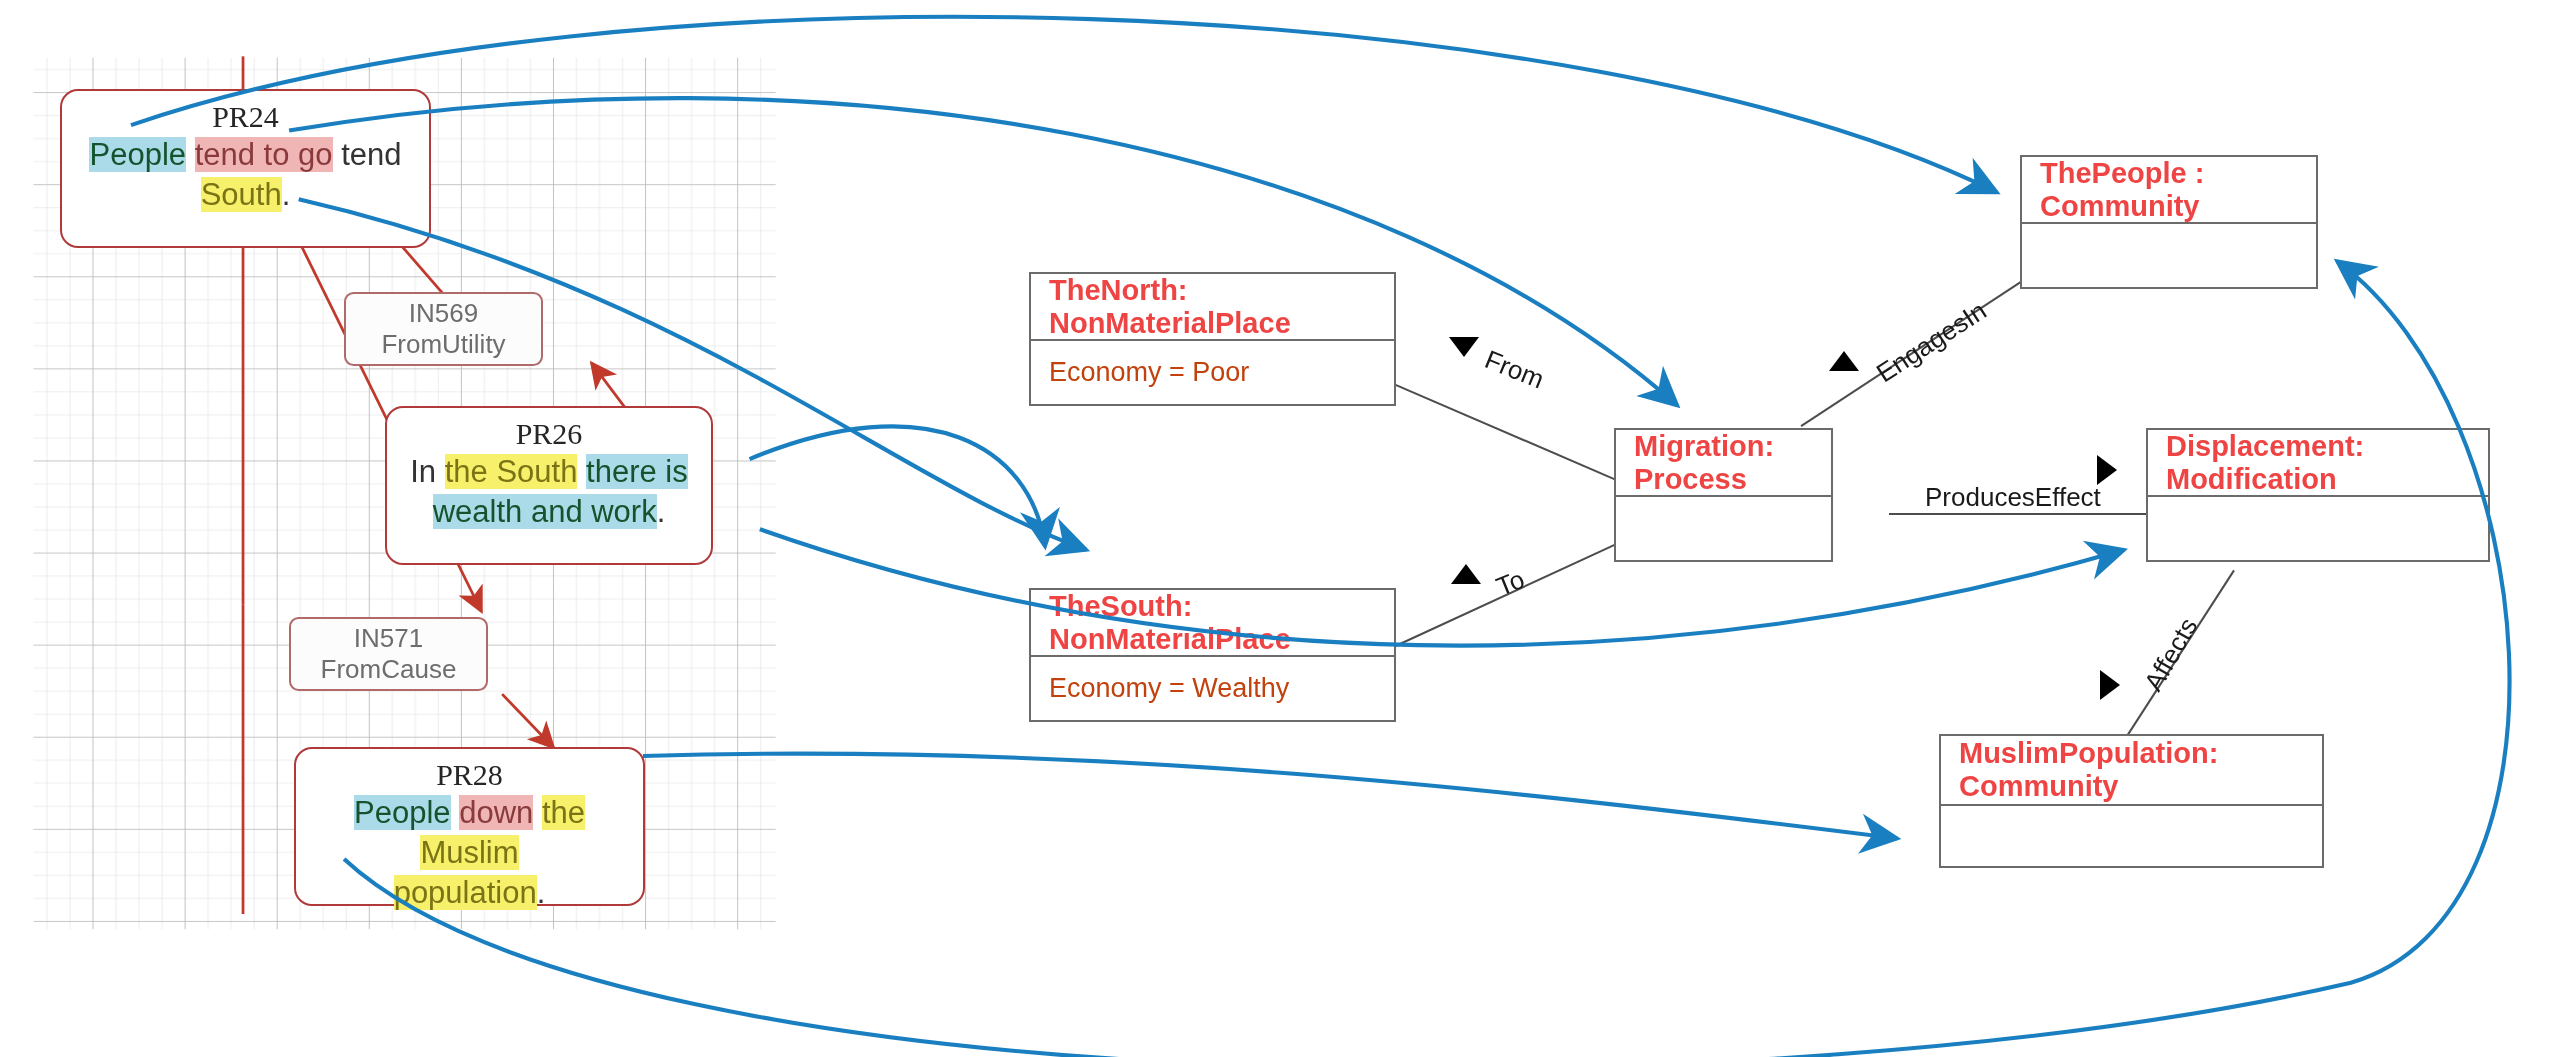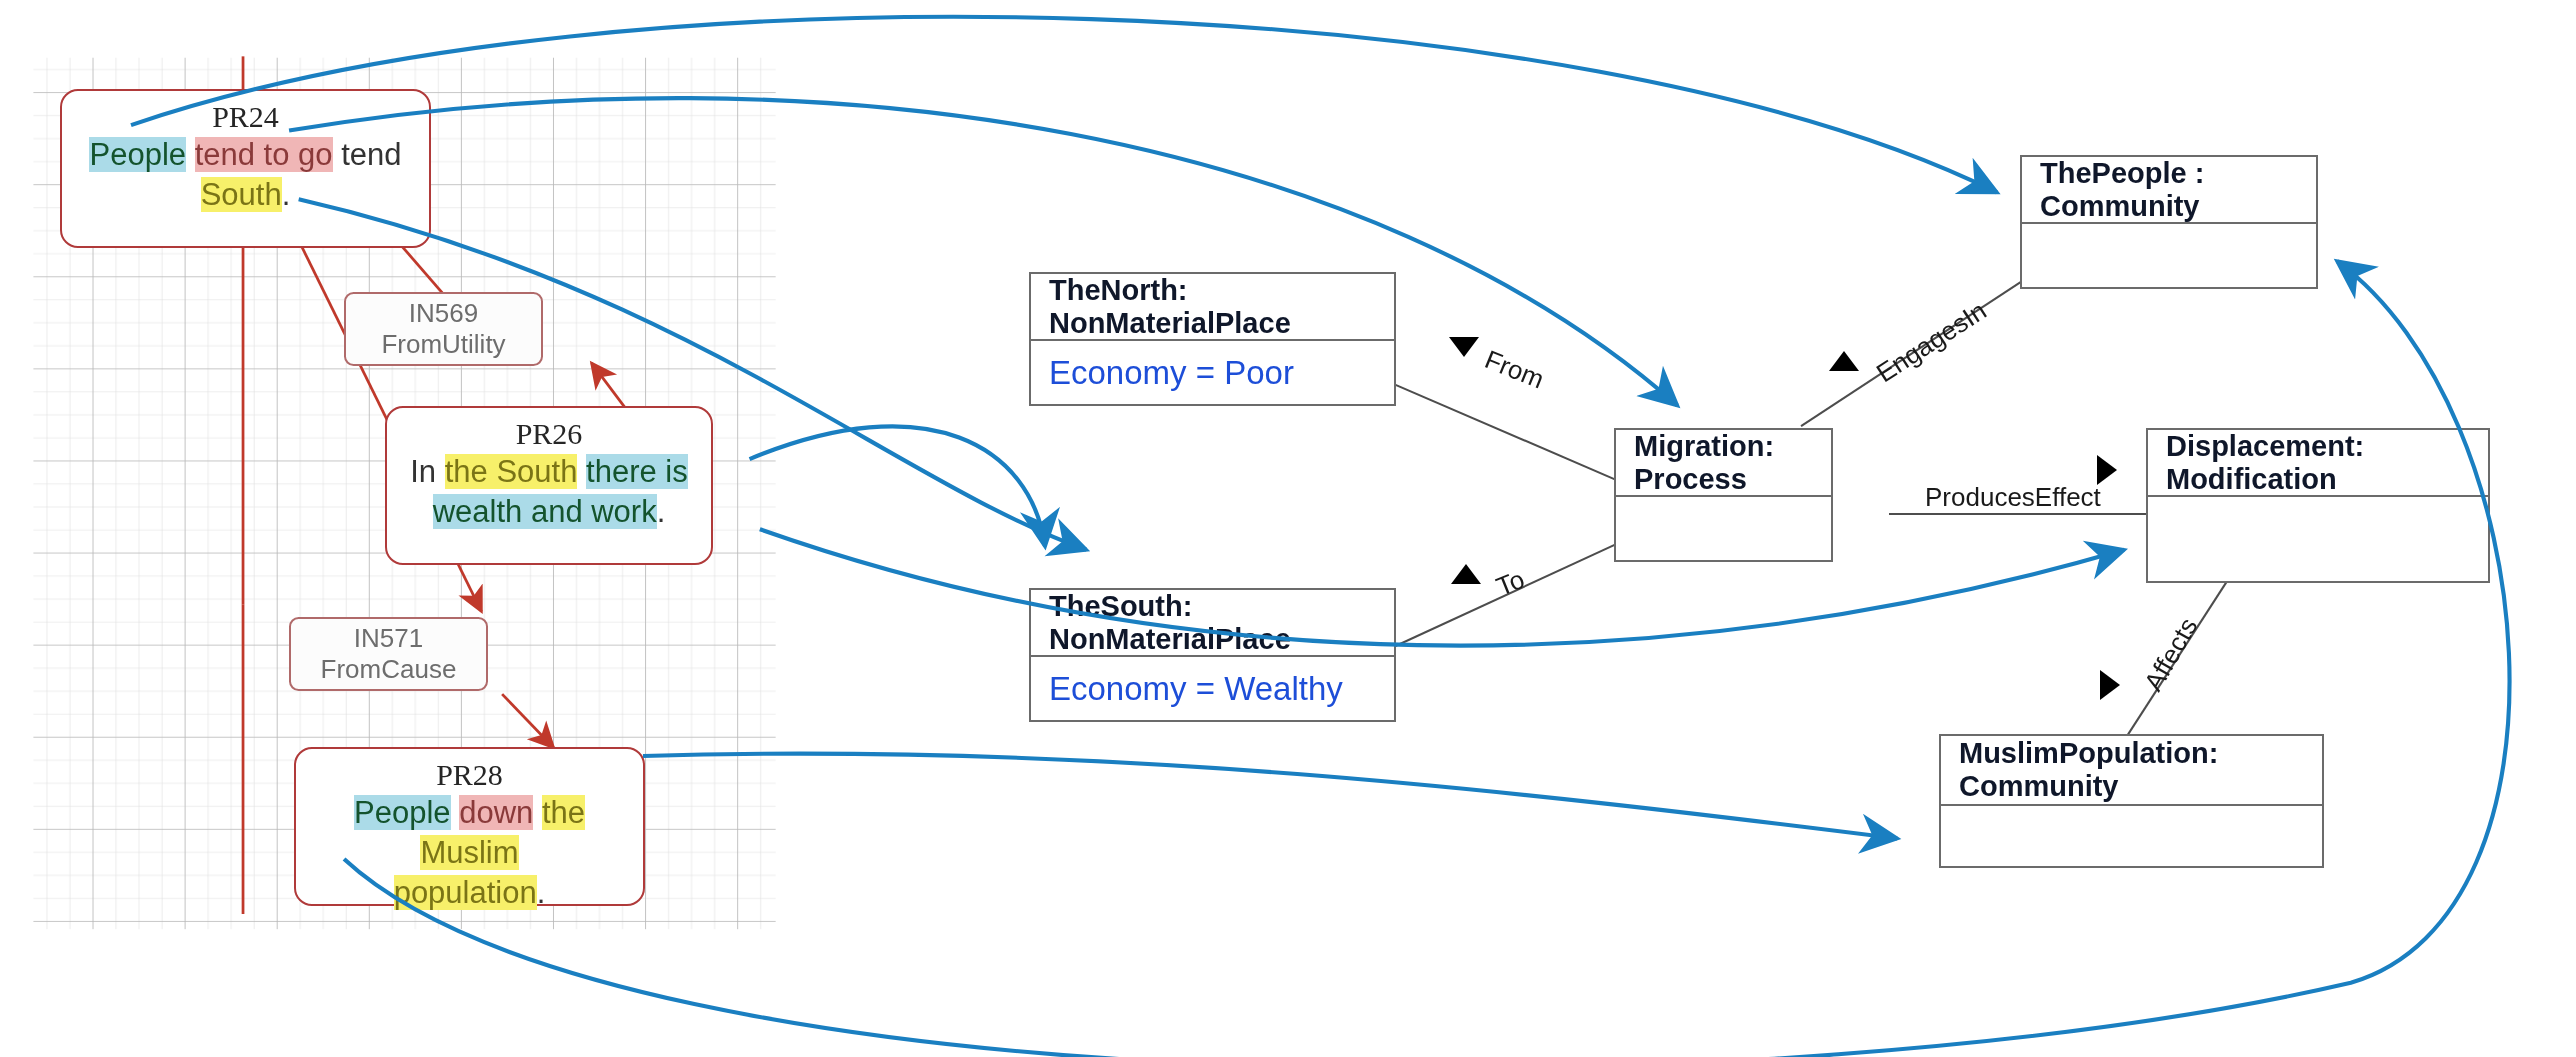--- a/index.html
+++ b/index.html
@@ -27,24 +27,24 @@
   .in-box{position:absolute;z-index:5;box-sizing:border-box;background:#fcfcfc;
           border:2.1px solid #b06a6a;border-radius:9.6px;
           display:flex;flex-direction:column;align-items:center;justify-content:center;}
   .in-line{font-size:26px;color:#6d6d6d;line-height:1.18;font-family:"Liberation Sans",sans-serif;}
 
   
   .uml{position:absolute;z-index:5;box-sizing:border-box;background:#ffffff;
        border:2.1px solid #6b6b6b;display:flex;flex-direction:column;}
   .uml-head{box-sizing:border-box;border-bottom:2.7px solid #6b6b6b;display:flex;
             align-items:center;padding-left:18px;}
-  .uml-head span{font-size:29px;font-weight:bold;color:#0f172a;letter-spacing:0px;
+  .uml-head span{font-size:29px;font-weight:bold;color:#ef4444;letter-spacing:0px;
                  font-family:"Liberation Sans",sans-serif;}
   .uml-body{box-sizing:border-box;display:flex;align-items:center;padding-left:18px;}
-  .uml-body span{font-size:33px;color:#1d4ed8;font-family:"Liberation Sans",sans-serif;}
+  .uml-body span{font-size:27px;color:#c2410c;font-family:"Liberation Sans",sans-serif;}
 
   
   .edge-label{position:absolute;z-index:7;font-size:26px;color:#1a1a1a;white-space:nowrap;
               font-family:"Liberation Sans",sans-serif;}
   .tri{position:absolute;z-index:7;width:0;height:0;}
   .tri-down{border-left:15px solid transparent;border-right:15px solid transparent;border-top:20.6px solid #000;}
   .tri-up{border-left:15px solid transparent;border-right:15px solid transparent;border-bottom:20.6px solid #000;}
   .tri-right{border-top:15px solid transparent;border-bottom:15px solid transparent;border-left:20.6px solid #000;}
 </style>
 </head>
@@ -188,21 +188,21 @@
 
   <div class="uml" style="left:2020px;top:155px;width:298px;height:134px;">
     <div class="uml-head" style="height:67px;">
       <span>ThePeople : Community</span>
     </div>
     <div class="uml-body" style="height:64px;">
       <span></span>
     </div>
   </div>
 
-  <div class="uml" style="left:2146px;top:428px;width:344px;height:155px;gap:23px;">
+  <div class="uml" style="left:2146px;top:428px;width:344px;height:134px;gap:23px;">
     <div class="uml-head" style="height:67px;">
       <span>Displacement: Modification</span>
     </div>
     <div class="uml-body" style="height:64px;">
       <span></span>
     </div>
   </div>
 
   <div class="uml" style="left:1939px;top:734px;width:385px;height:134px;">
     <div class="uml-head" style="height:74px;">

